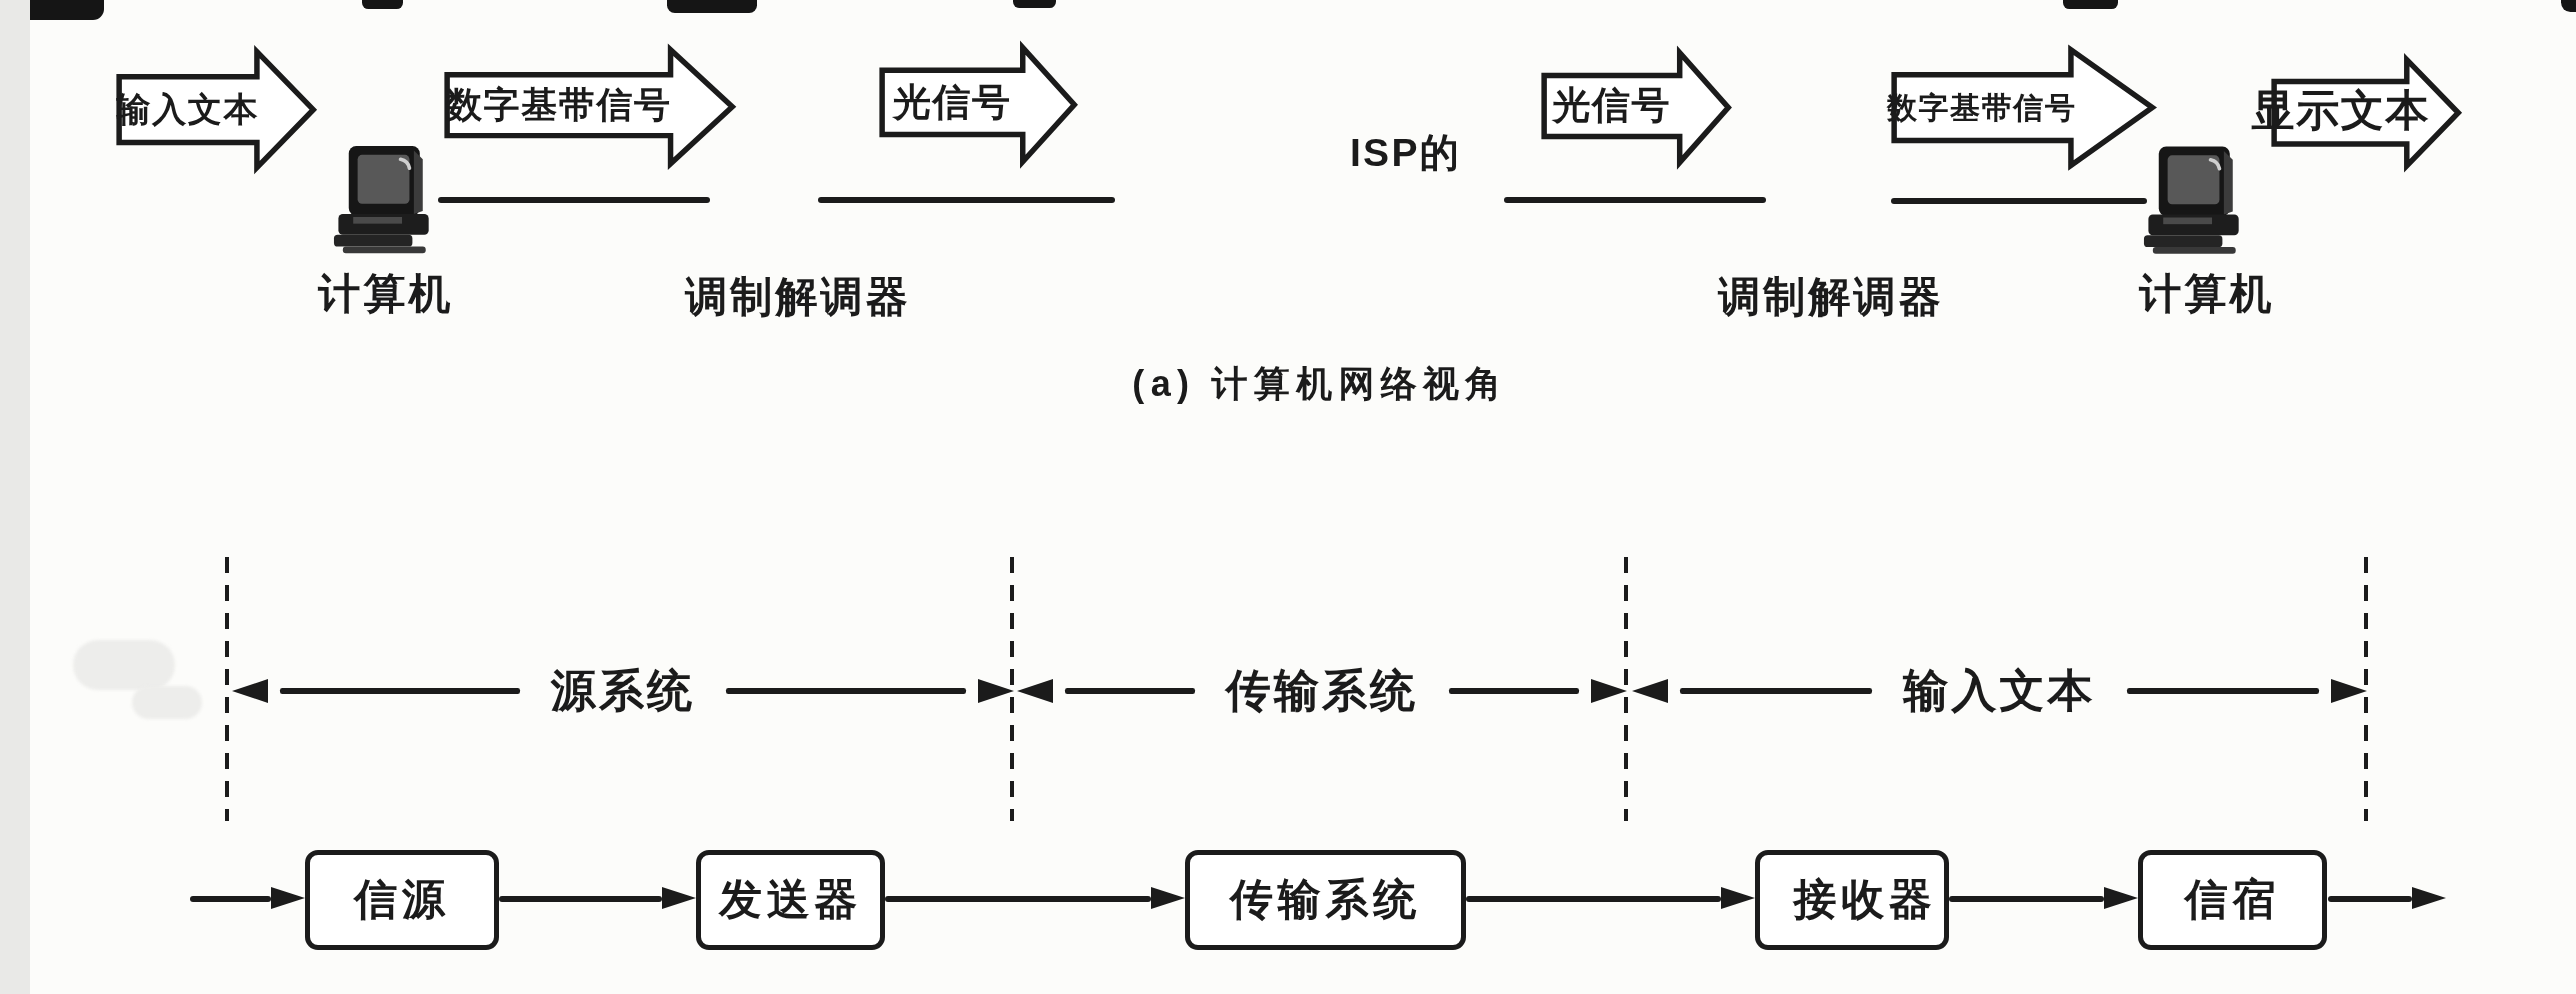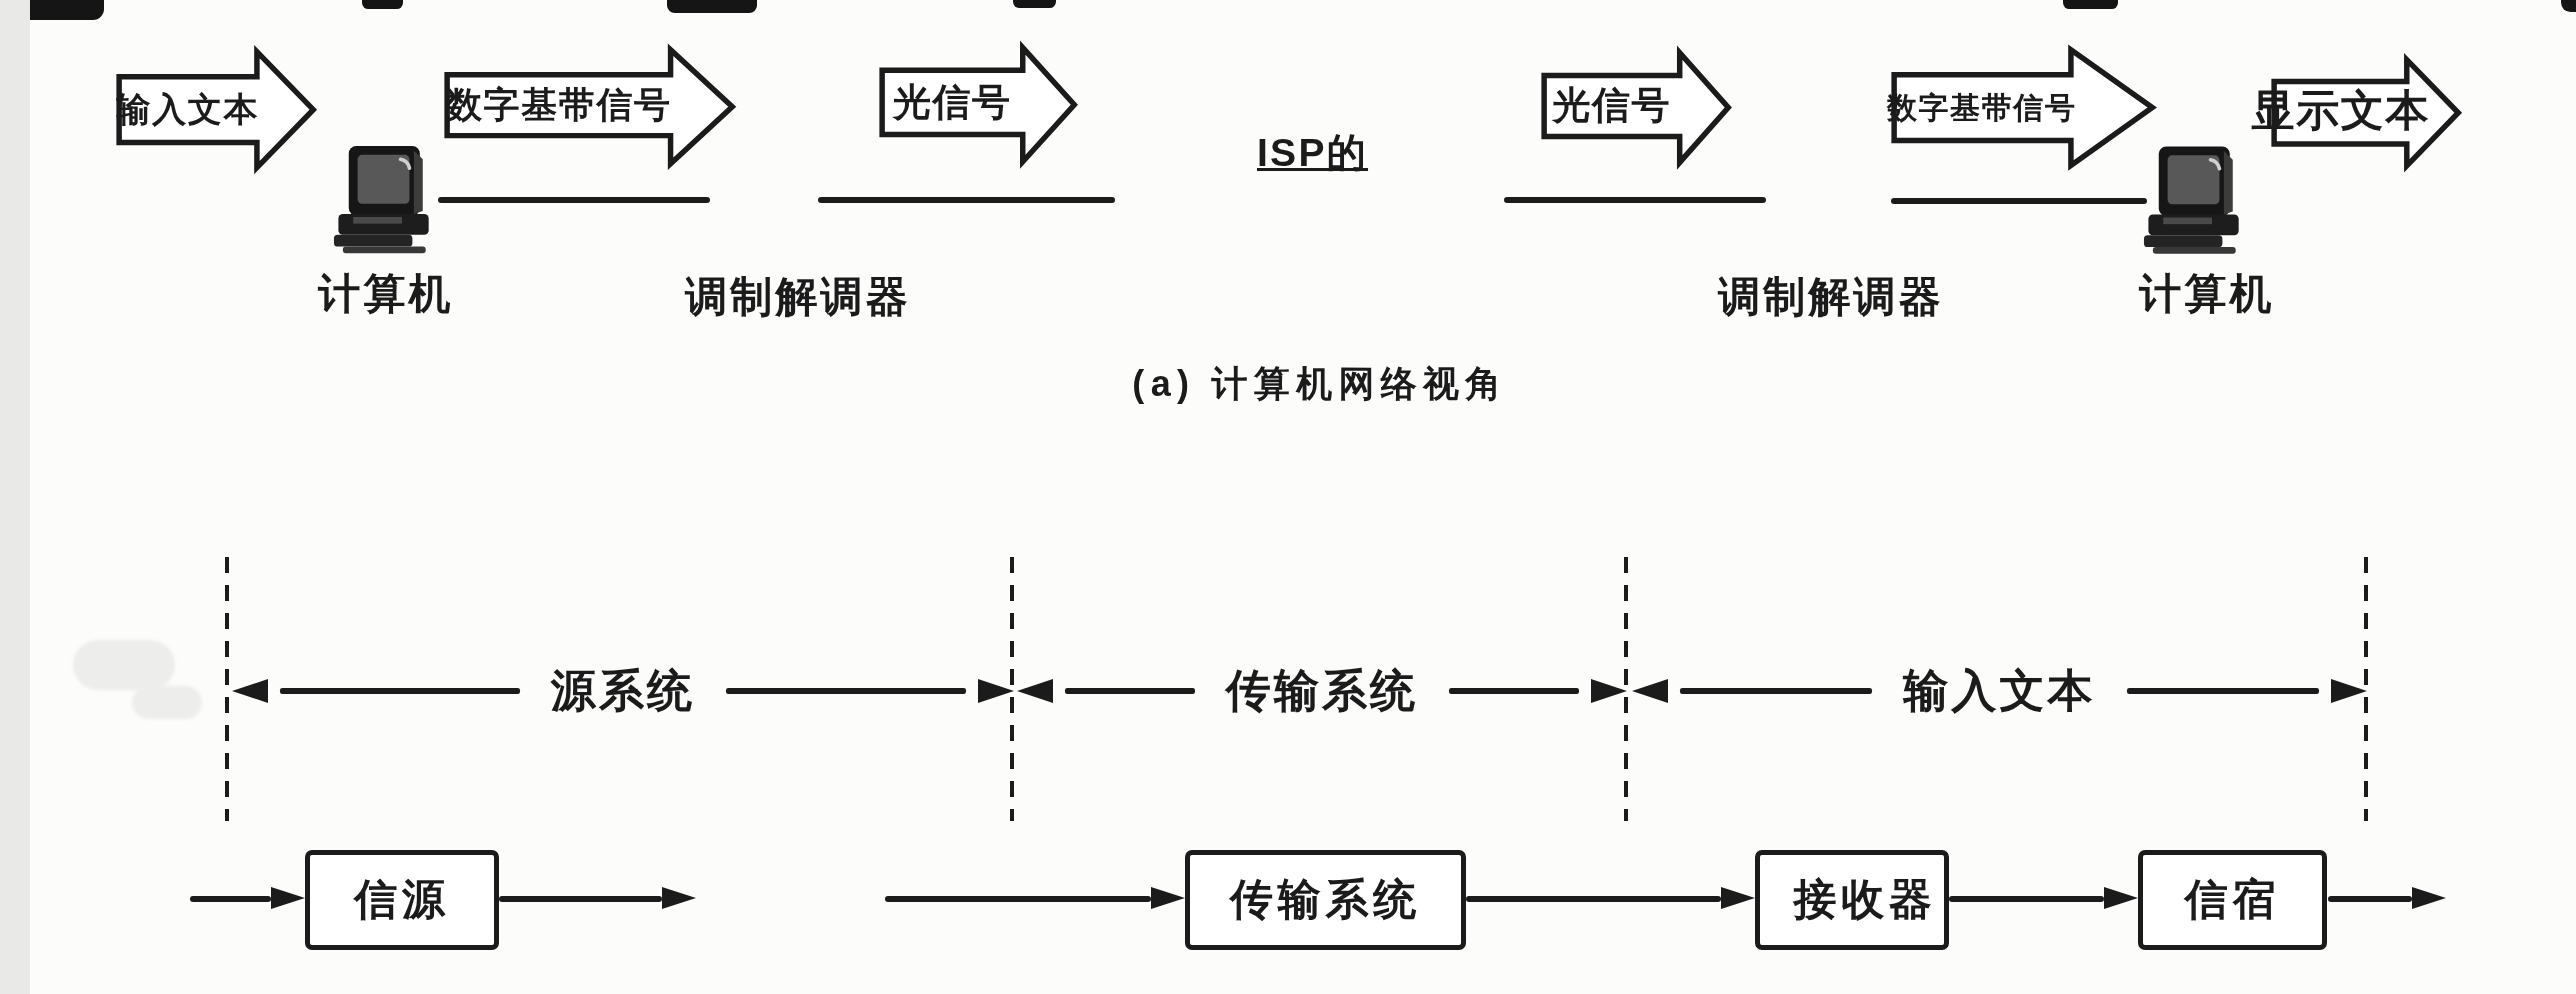--- a/index.html
+++ b/index.html
@@ -26,21 +26,21 @@
   .arrow-shape{fill:#ffffff;stroke:var(--ink);stroke-width:7;stroke-linejoin:miter;}
   
   .sigline{position:absolute;height:6.3px;background:var(--ink);border-radius:3.1px;}
   
   .lbl{
     position:absolute;transform:translateX(-50%);
     font-weight:bold;font-size:42px;letter-spacing:3.1px;white-space:nowrap;color:var(--ink);
   }
   .isp{
     position:absolute;left:1134px;top:131px;width:297px;
-    text-align:center;font-weight:bold;font-size:39px;letter-spacing:2.3px;color:var(--ink);text-decoration:underline;
+    text-align:right;font-weight:bold;font-size:39px;letter-spacing:2.3px;color:var(--ink);
   }
   .isp .l1{line-height:44px;}
   .isp .l2{line-height:44px;margin-top:23.5px;}
   .caption{
     position:absolute;left:1290px;top:360px;transform:translateX(-50%);
     font-weight:bold;font-size:36px;letter-spacing:6.3px;white-space:nowrap;color:var(--ink);
   }
   
   .pc{position:absolute;}
   
@@ -53,21 +53,21 @@
     display:flex;align-items:center;gap:12px;
   }
   .span-arrow .sline{flex:1;height:5.5px;background:var(--ink);border-radius:2.3px;}
   .span-arrow .slabel{
     font-weight:bold;font-size:45px;letter-spacing:3.1px;padding:0 19px;white-space:nowrap;color:var(--ink);
   }
   .tri-l{width:0;height:0;border-right:36px solid var(--ink);border-top:12.5px solid transparent;border-bottom:12.5px solid transparent;}
   .tri-r{width:0;height:0;border-left:36px solid var(--ink);border-top:12.5px solid transparent;border-bottom:12.5px solid transparent;}
   .fbox{
     position:absolute;top:850px;height:100px;box-sizing:border-box;
-    border:5.5px solid var(--ink);background:#fff;border-radius:7px;
+    border:5.5px solid var(--ink);background:#fff;border-radius:13px;
     display:flex;align-items:center;justify-content:center;
     font-weight:bold;font-size:43px;letter-spacing:4.7px;white-space:nowrap;color:var(--ink);
   }
   .conn{position:absolute;top:896px;height:6.3px;background:var(--ink);border-radius:3.1px;}
   .conn::after{
     content:'';position:absolute;right:-34px;top:-8.6px;width:0;height:0;
     border-left:34px solid var(--ink);border-top:11.7px solid transparent;border-bottom:11.7px solid transparent;
   }
   
   .smudge{position:absolute;background:#151515;}
@@ -200,20 +200,21 @@
 
   <div class="span-arrow" style="left:1602px;width:735px;">
     <div class="tri-l"></div>
     <div class="sline"></div>
     <div class="slabel">输入文本</div>
     <div class="sline"></div>
     <div class="tri-r"></div>
   </div>
 
   <div class="fbox" style="left:275px;width:194px;">信源</div>
+  <div class="fbox" style="left:666px;width:189px;">发送器</div>
   <div class="fbox" style="left:1155px;width:281px;">传输系统</div>
   <div class="fbox" style="left:1725px;width:194px;padding-left:26px;">接收器</div>
   <div class="fbox" style="left:2108px;width:189px;">信宿</div>
 
   <div class="conn" style="left:160px;width:81px;"></div>
   <div class="conn" style="left:469px;width:163px;"></div>
   <div class="conn" style="left:855px;width:266px;"></div>
   <div class="conn" style="left:1436px;width:255px;"></div>
   <div class="conn" style="left:1919px;width:155px;"></div>
   <div class="conn" style="left:2298px;width:84px;"></div>

